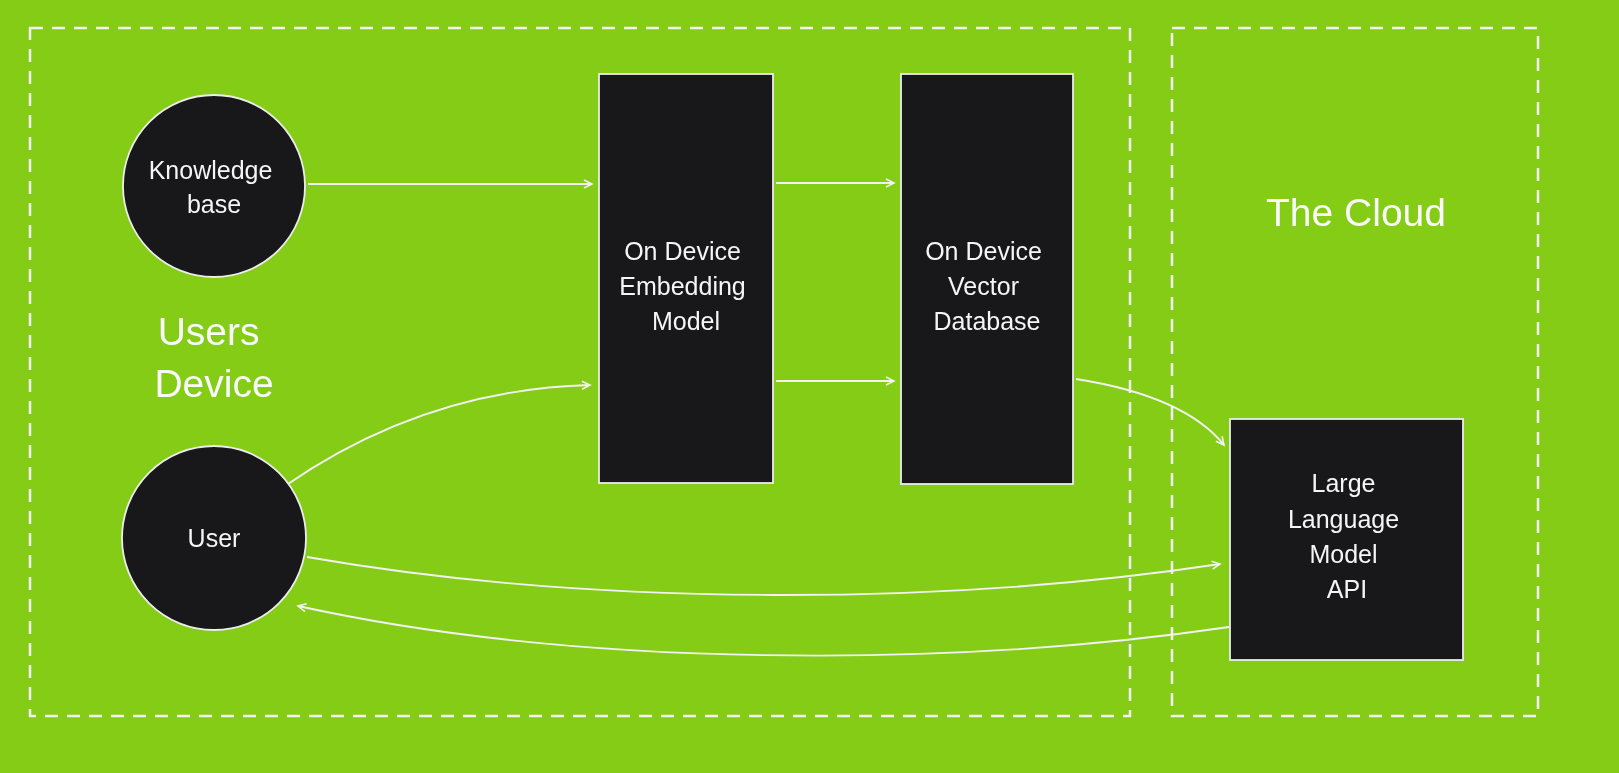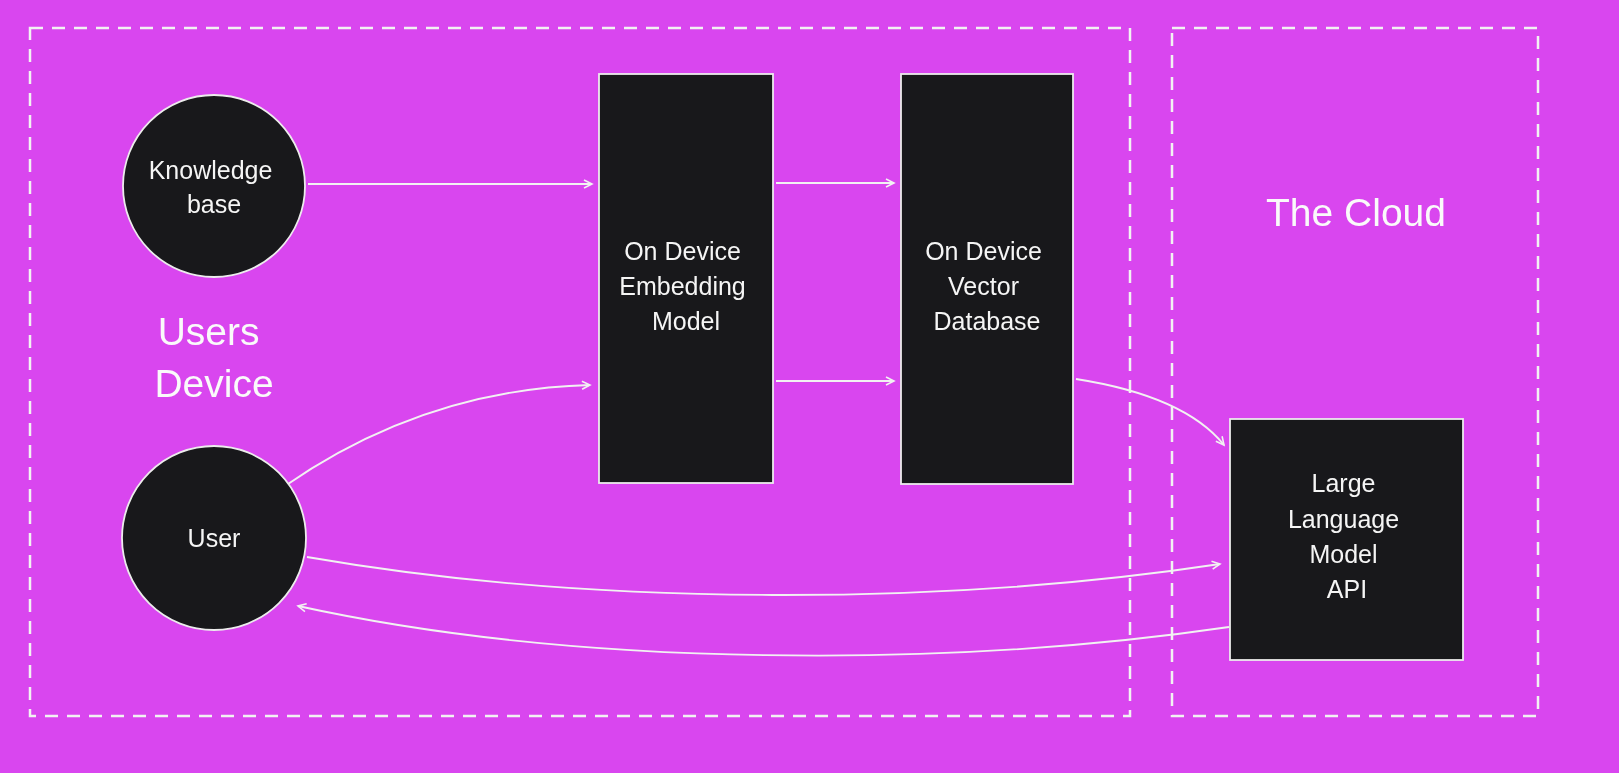--- a/index.html
+++ b/index.html
@@ -8,21 +8,21 @@
     background: #000000;
     width: 1619px;
     height: 773px;
     overflow: hidden;
     font-family: "Liberation Sans", sans-serif;
   }
   .diagram-wrap {
     position: relative;
     width: 1619px;
     height: 773px;
-    background: #d946ef;
+    background: #84cc16;
   }
   svg {
     display: block;
   }
   .group-box {
     fill: none;
     stroke: #f2f2f2;
     stroke-width: 2.5;
     stroke-dasharray: 13 9;
   }

